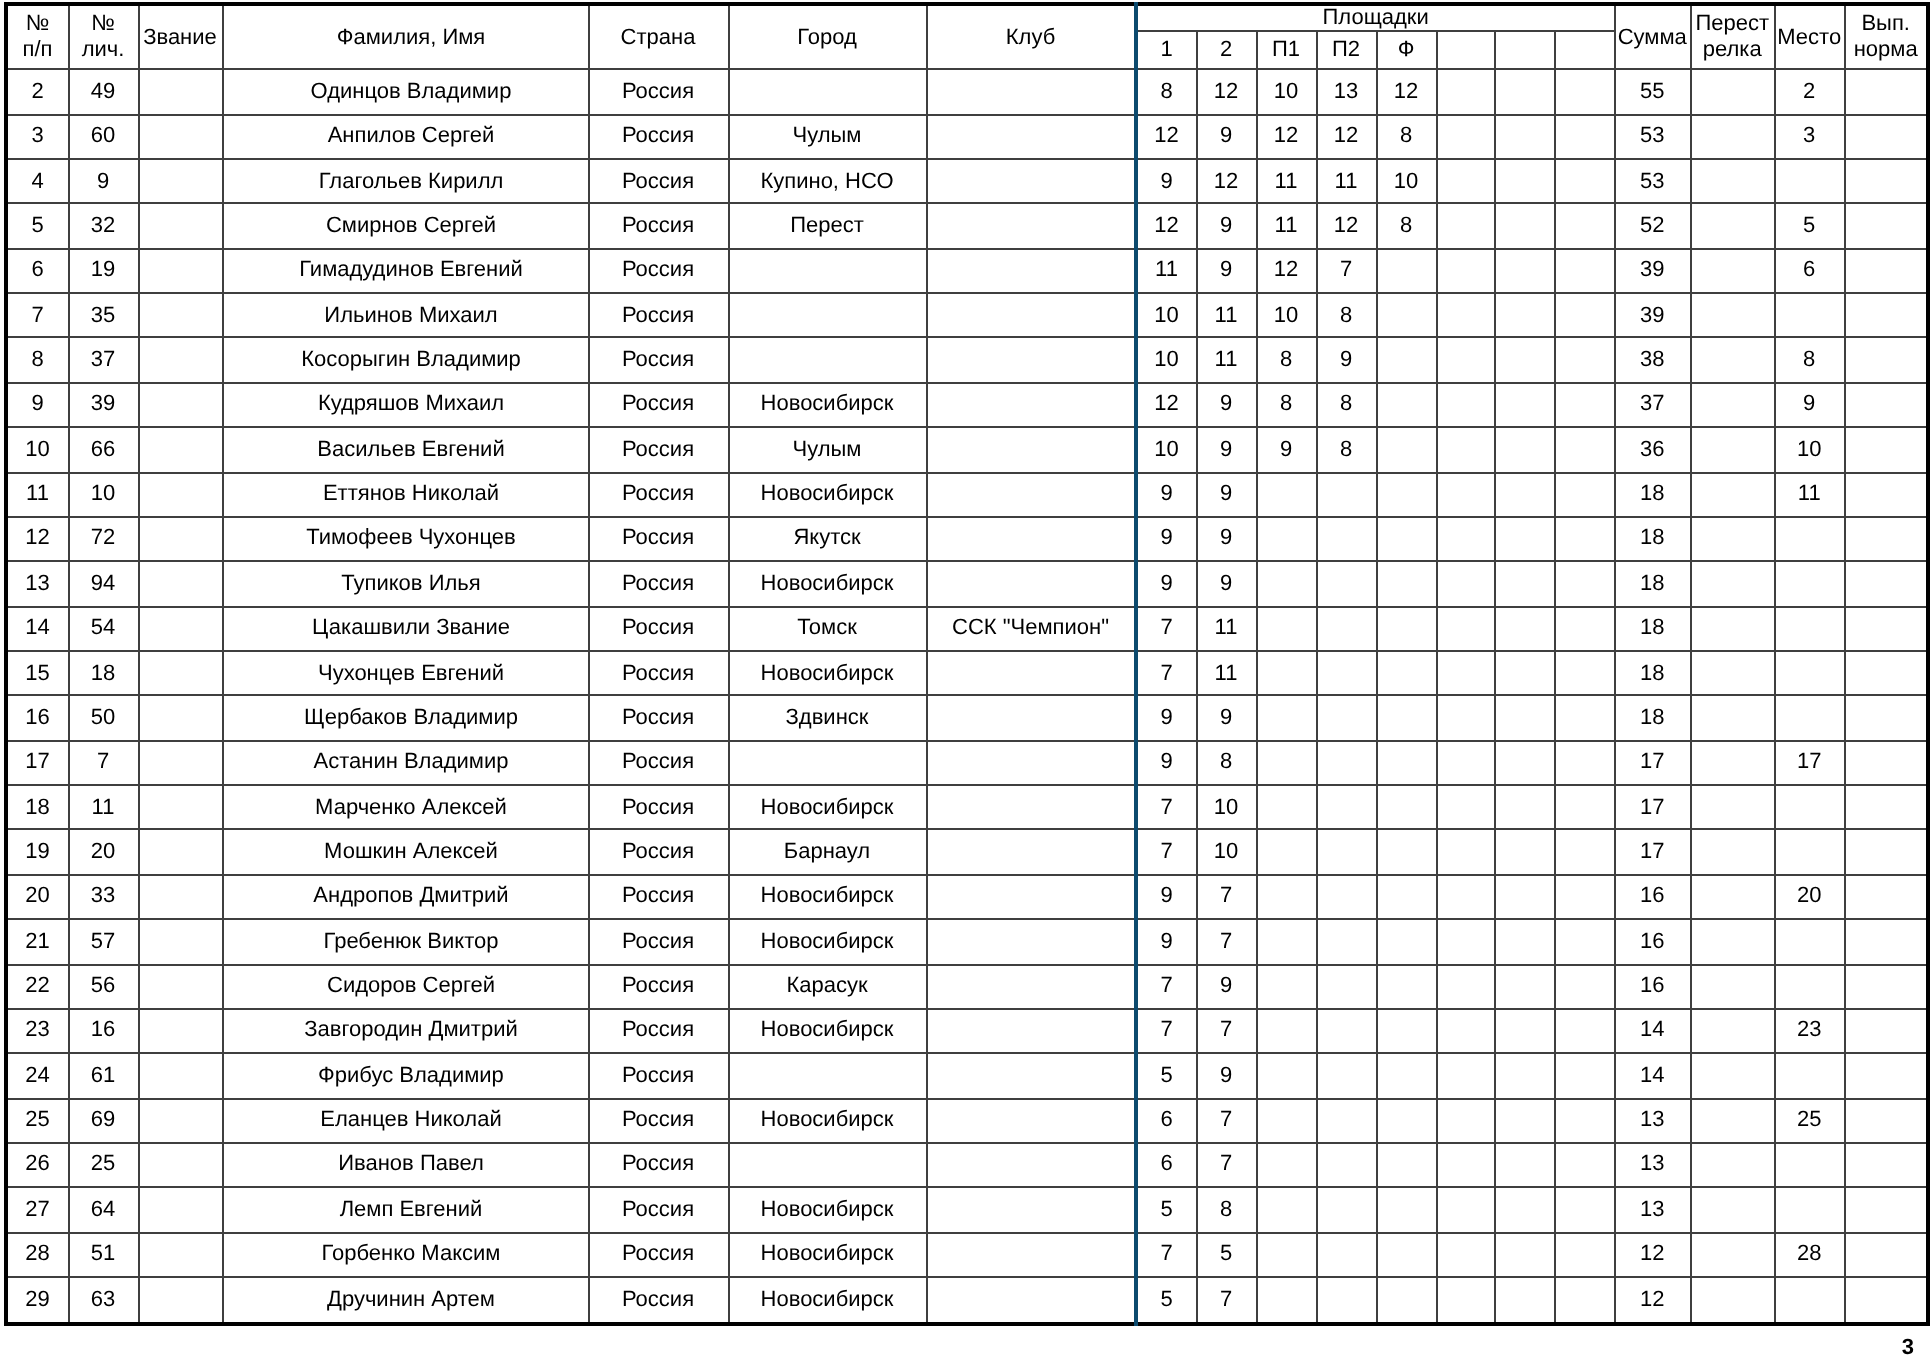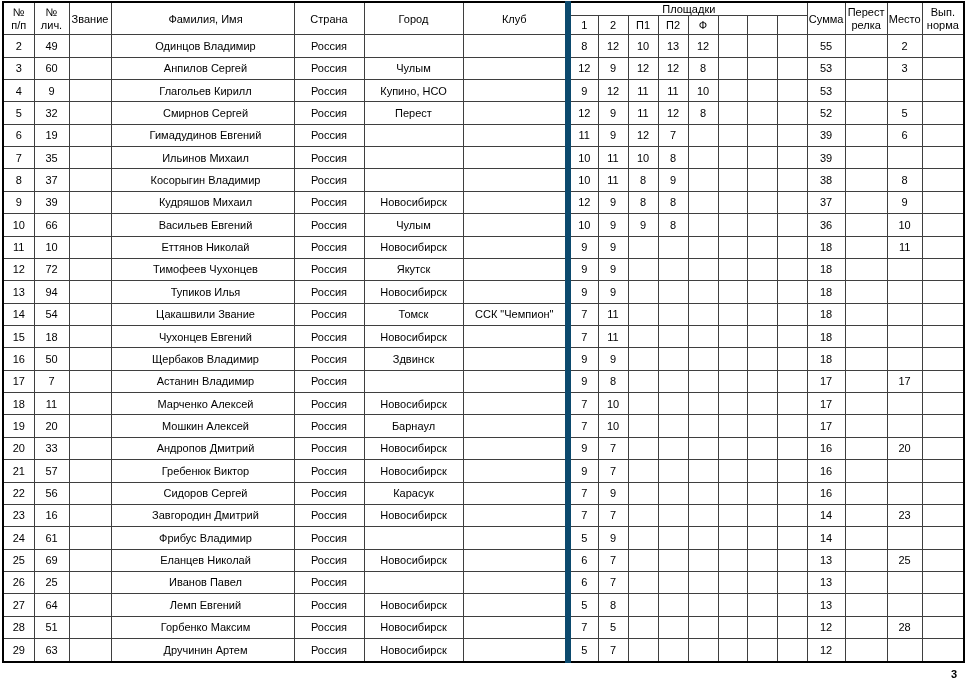--- a/index.html
+++ b/index.html
@@ -37,21 +37,21 @@
   }
   .results th {
     white-space: pre-line;
   }
   .results th.left, .results td.left {
     text-align: center;
     padding-left: 7px;
   }
   .results tr.h1 { height: 13px; }
   .results tr.h2 { height: 19px; }
-  .results .grp-l { border-left: 6px solid #0c4a6e; }
+  .results .grp-l { border-left: 2px solid #0c4a6e; }
   
   col.c1  { width: 31px; }
   col.c2  { width: 35px; }
   col.c3  { width: 42px; }
   col.c4  { width: 183px; }
   col.c5  { width: 70px; }
   col.c6  { width: 99px; }
   col.c7  { width: 105px; }
   col.c8, col.c9, col.c10, col.c11, col.c12, col.c14, col.c15 { width: 30px; }
   col.c13 { width: 29px; }

